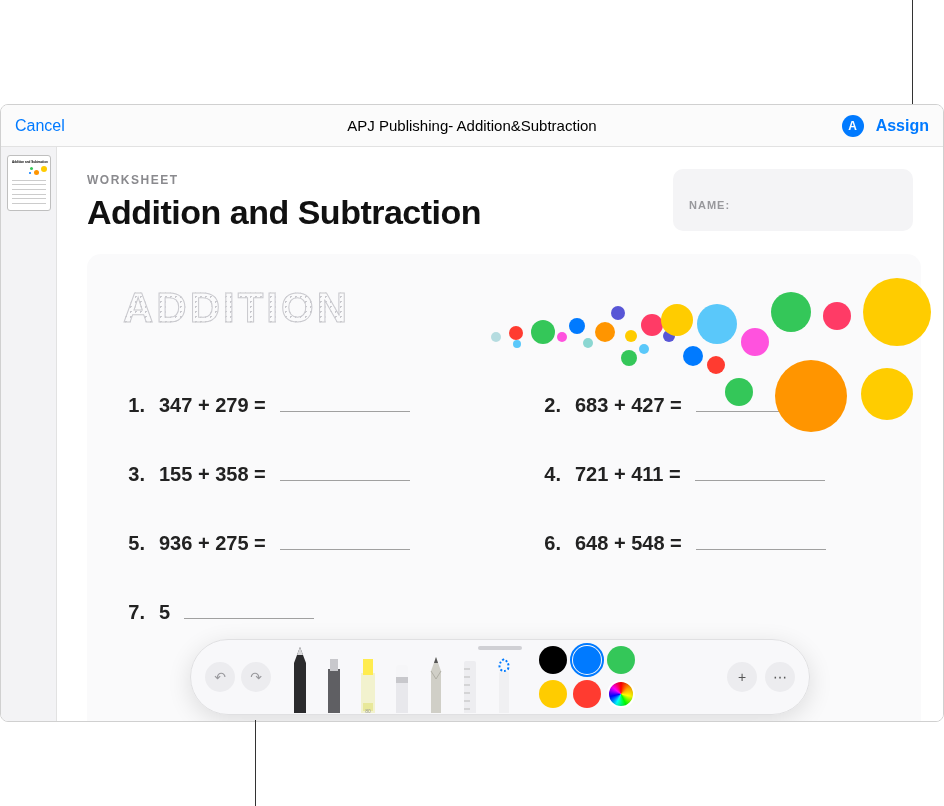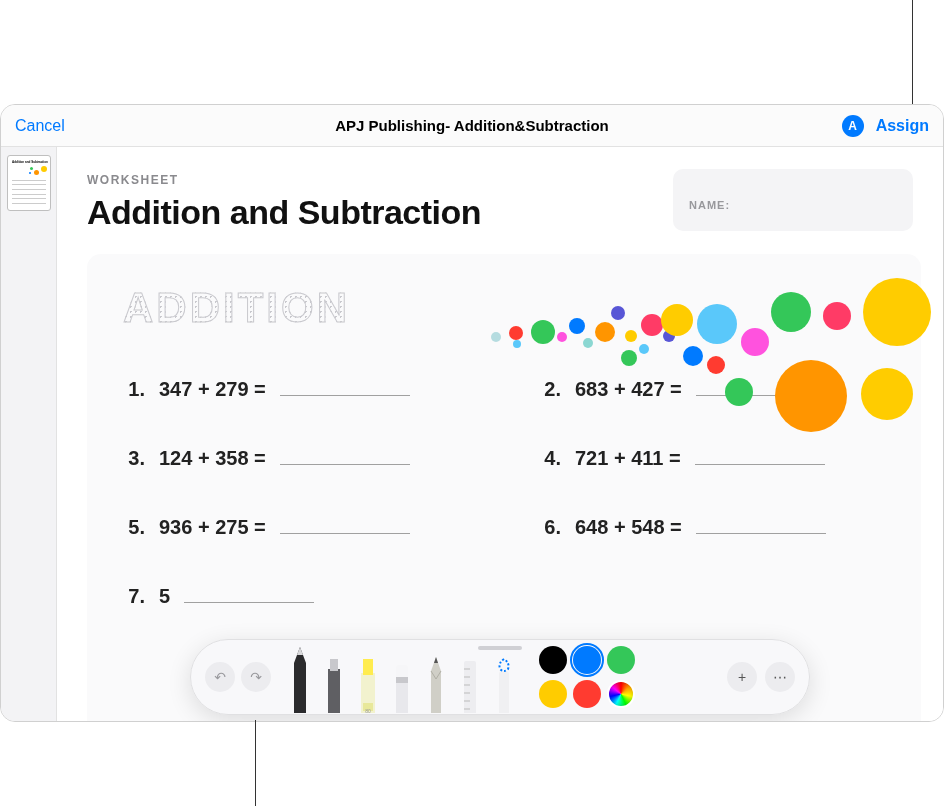--- a/index.html
+++ b/index.html
@@ -27,37 +27,37 @@
     height: 86px;
     background: #333;
   }
   .device {
     position: absolute;
     top: 104px;
     left: 0;
     width: 944px;
     height: 618px;
     border: 1px solid #d0d0d0;
-    border-radius: 15px;
+    border-radius: 8px;
     background: #fff;
     display: flex;
     flex-direction: column;
     overflow: hidden;
   }
   .navbar {
     height: 42px;
     display: flex;
     align-items: center;
     padding: 0 14px;
     border-bottom: 1px solid #e2e2e2;
     background: #fbfbfb;
     flex-shrink: 0;
   }
   .nav-left { width: 120px; }
-  .nav-title { flex: 1; text-align: center; font-weight: 700; font-size: 15px; color: #000; }
+  .nav-title { flex: 1; text-align: center; font-weight: 400; font-size: 15px; color: #000; }
   .nav-right { width: 120px; display: flex; align-items: center; justify-content: flex-end; gap: 12px; }
   .link-blue { color: #007aff; font-size: 16px; }
   .nav-icon {
     width: 22px; height: 22px; border-radius: 50%; background: #007aff;
     display: flex; align-items: center; justify-content: center;
     color: #fff; font-size: 12px; font-weight: 700;
   }
   .body-row { flex: 1; display: flex; overflow: hidden; }
   .thumbs {
     width: 56px; background: #f3f3f5; border-right: 1px solid #e2e2e2;
@@ -97,21 +97,21 @@
     margin-top: 22px; background: #fafafb; border-radius: 14px;
     padding: 30px 36px 80px 36px; position: relative; height: 480px;
   }
   .addition-word {
     font-size: 42px; font-weight: 900; letter-spacing: 3px;
     color: transparent;
     -webkit-text-stroke: 1px #c9c9ce;
     background-image: radial-gradient(#c9c9ce 1px, transparent 1px);
     background-size: 5px 5px;
     -webkit-background-clip: text;
-    margin-bottom: 44px;
+    margin-bottom: 60px;
   }
   .bubbles {
     position: absolute; top: 10px; right: -10px; width: 440px; height: 170px;
   }
   .bubbles span { position:absolute; border-radius:50%; display:block; }
   .problems {
     display: grid; grid-template-columns: 1fr 1fr; column-gap: 70px; row-gap: 44px;
     font-size: 20px; font-weight: 600; color: #222;
   }
   .problem { display: flex; align-items: baseline; gap: 14px; }
@@ -241,21 +241,21 @@
                 <span class="eq">347 + 279 =</span>
                 <span class="underline"></span>
               </div>
               <div class="problem">
                 <span class="num">2.</span>
                 <span class="eq">683 + 427 =</span>
                 <span class="underline"></span>
               </div>
               <div class="problem">
                 <span class="num">3.</span>
-                <span class="eq">124 + 358 =</span>
+                <span class="eq">155 + 358 =</span>
                 <span class="underline"></span>
               </div>
               <div class="problem">
                 <span class="num">4.</span>
                 <span class="eq">721 + 411 =</span>
                 <span class="underline"></span>
               </div>
               <div class="problem">
                 <span class="num">5.</span>
                 <span class="eq">936 + 275 =</span>

